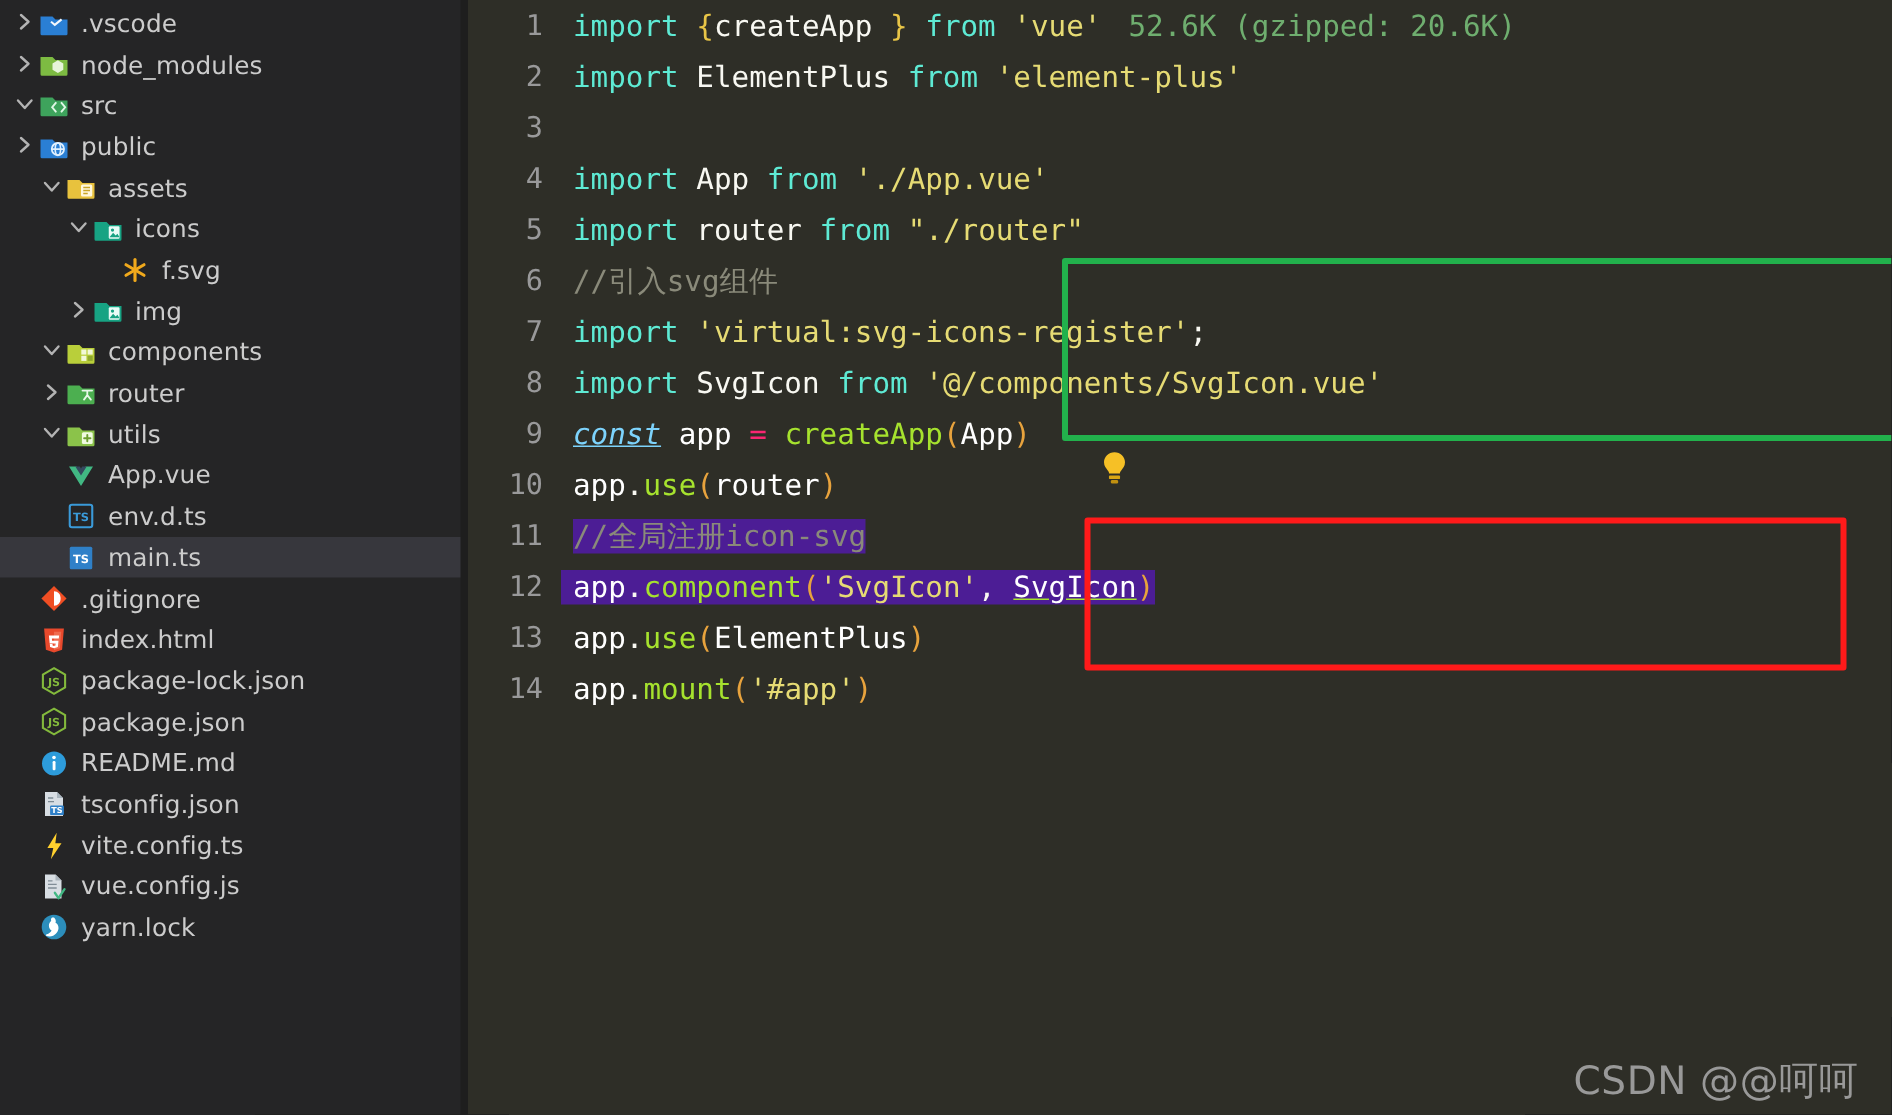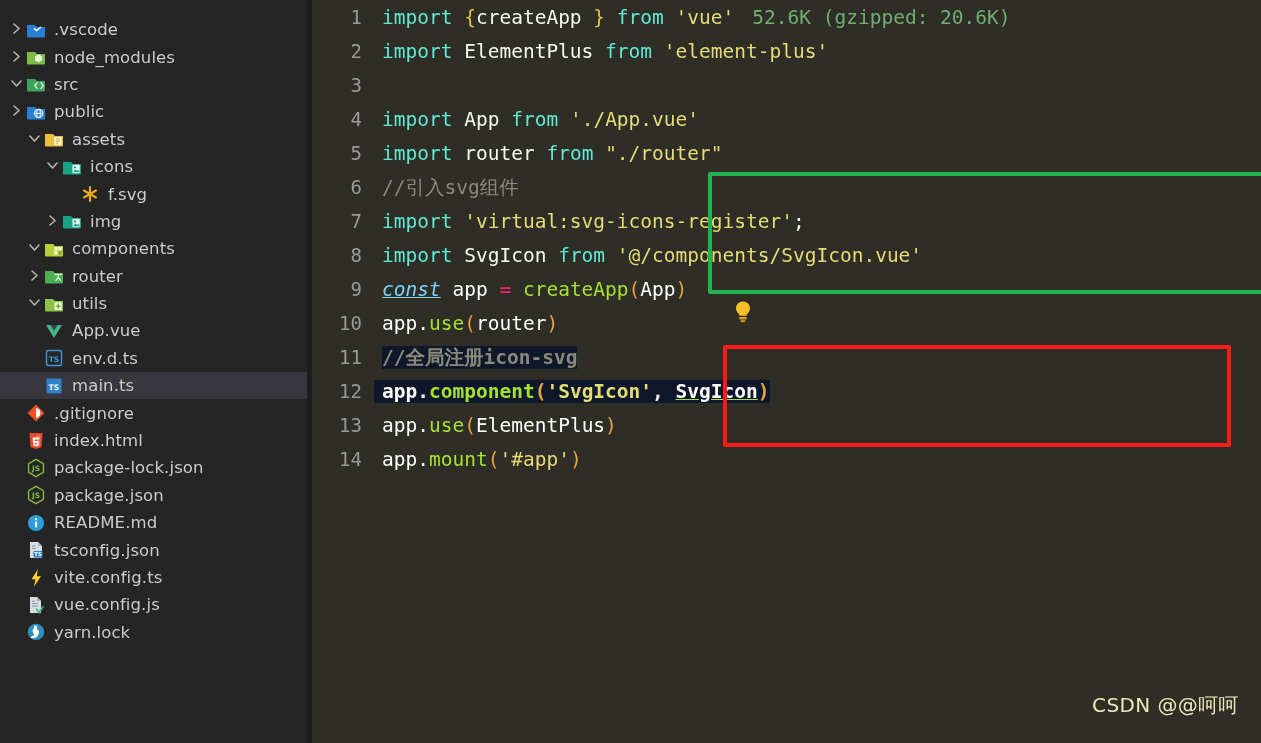--- a/index.html
+++ b/index.html
@@ -14,21 +14,21 @@
     width: 1261px; height: 743px;
     display: flex;
     background: #1e1e1e;
   }
 
   
   #sidebar {
     width: 312px; height: 743px;
     background: #252526;
     position: relative;
-    padding-top: 16px;
+    padding-top: 2px;
     overflow: hidden;
     flex: 0 0 312px;
   }
   .tree-row {
     height: 27.4px;
     display: flex;
     align-items: center;
     position: relative;
     white-space: nowrap;
     cursor: pointer;
@@ -109,21 +109,21 @@
   .k-kw      { color: #5eead4; }      
   .k-plain   { color: #f8f8f2; }      
   .k-str     { color: #e6db74; }
   .k-punct   { color: #f8f8f2; }
   .k-paren   { color: #e8a33d; }
   .k-fn      { color: #a6e22e; }      
   .k-comment { color: #8a8a7a; }
   .k-const   { color: #7dd3fc; font-style: italic; text-decoration: underline; }
   .k-op      { color: #f92672; }
   .k-white   { color: #ffffff; }
-  .sel { background: #0f172a; font-weight: bold; }
+  .sel { background: #4c1d95; }
   .hoverlink { text-decoration: underline; text-decoration-color: #a6e22e; }
 
   .ann-size {
     color: #6fae6f;
     font-size: 19.5px;
     font-family: "DejaVu Sans Mono", monospace;
     margin-left: 18px;
   }
 
   
@@ -145,23 +145,23 @@
     border-width: 4px;
     border-color: #ff1a1a;
   }
   #bulb {
     position: absolute;
     left: 420px; top: 300px;
     width: 22px; height: 24px;
   }
   #watermark {
     position: absolute;
-    right: 22px; bottom: 24px;
-    color: #fef9c3;
-    font-size: 20px;
+    right: 22px; bottom: 5px;
+    color: #a3a3a3;
+    font-size: 26px;
     font-family: "DejaVu Sans", sans-serif;
     opacity: .92;
     letter-spacing: .4px;
   }
 </style>
 </head>
 <body>
 
 <div id="app-root">
 

